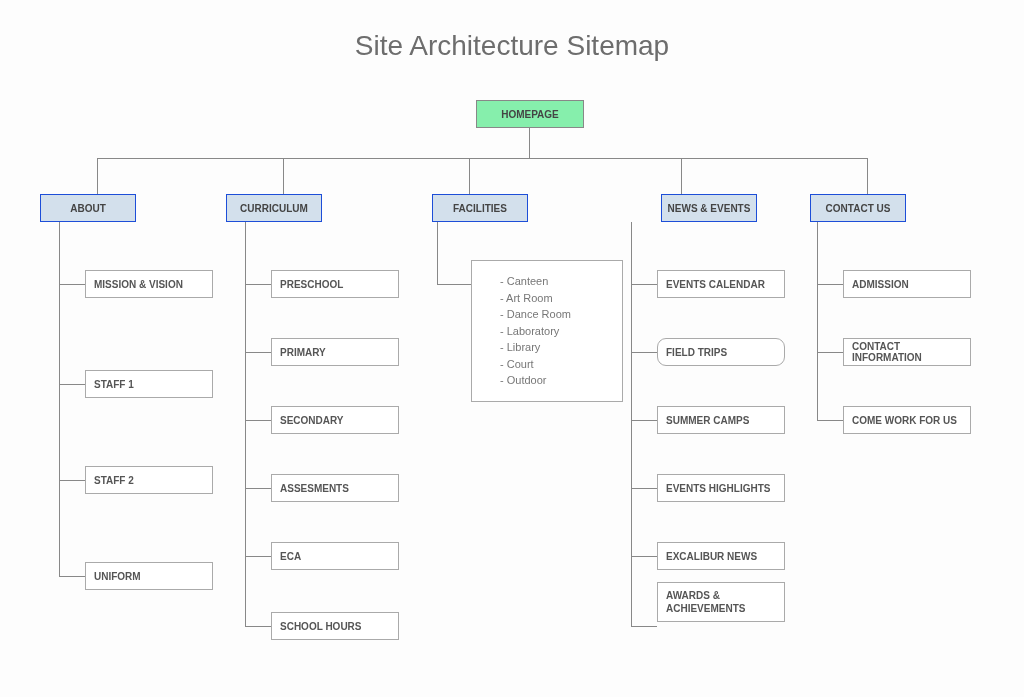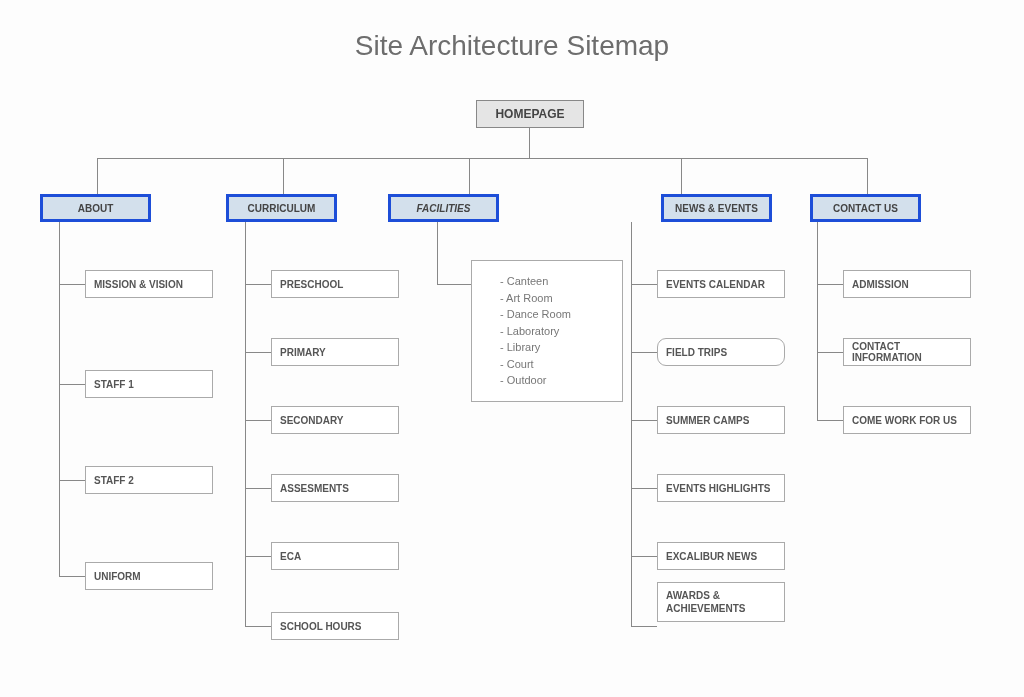--- a/index.html
+++ b/index.html
@@ -20,35 +20,35 @@
       color: #6d6d6d;
       font-weight: 400;
       padding-top: 30px;
     }
     .root-box {
       position: absolute;
       top: 100px;
       left: 476px;
       width: 108px;
       height: 28px;
-      background: #e5e5e5;
+      background: #86efac;
       border: 1px solid #888;
       display: flex;
       align-items: center;
       justify-content: center;
-      font-size: 12px;
+      font-size: 10px;
       font-weight: bold;
       color: #444;
     }
     .cat-box {
       position: absolute;
-      width: 111px;
+      width: 96px;
       height: 28px;
       background: #d3e0ec;
-      border: 3px solid #1d4ed8;
+      border: 1px solid #1d4ed8;
       display: flex;
       align-items: center;
       justify-content: center;
       font-size: 10px;
       font-weight: bold;
       color: #444;
     }
     .child-box {
       position: absolute;
       width: 128px;
@@ -93,21 +93,21 @@
 <div class="connector" style="left:97px; top:158px; width:770px; height:1px;"></div>
 
 <div class="connector" style="left:97px; top:158px; width:1px; height:36px;"></div>
 <div class="connector" style="left:283px; top:158px; width:1px; height:36px;"></div>
 <div class="connector" style="left:469px; top:158px; width:1px; height:36px;"></div>
 <div class="connector" style="left:681px; top:158px; width:1px; height:36px;"></div>
 <div class="connector" style="left:867px; top:158px; width:1px; height:36px;"></div>
 
 <div class="cat-box" style="top:194px; left:40px;">ABOUT</div>
 <div class="cat-box" style="top:194px; left:226px;">CURRICULUM</div>
-<div class="cat-box" style="top:194px; left:388px;font-style:italic;">FACILITIES</div>
+<div class="cat-box" style="top:194px; left:432px;">FACILITIES</div>
 <div class="cat-box" style="top:194px; left:661px;">NEWS &amp; EVENTS</div>
 <div class="cat-box" style="top:194px; left:810px;">CONTACT US</div>
 
 <div class="connector" style="left:59px; top:222px; width:1px; height:354px;"></div>
 <div class="connector" style="left:59px; top:284px; width:26px; height:1px;"></div>
 <div class="connector" style="left:59px; top:384px; width:26px; height:1px;"></div>
 <div class="connector" style="left:59px; top:480px; width:26px; height:1px;"></div>
 <div class="connector" style="left:59px; top:576px; width:26px; height:1px;"></div>
 
 <div class="child-box" style="top:270px; left:85px;">MISSION &amp; VISION</div>

